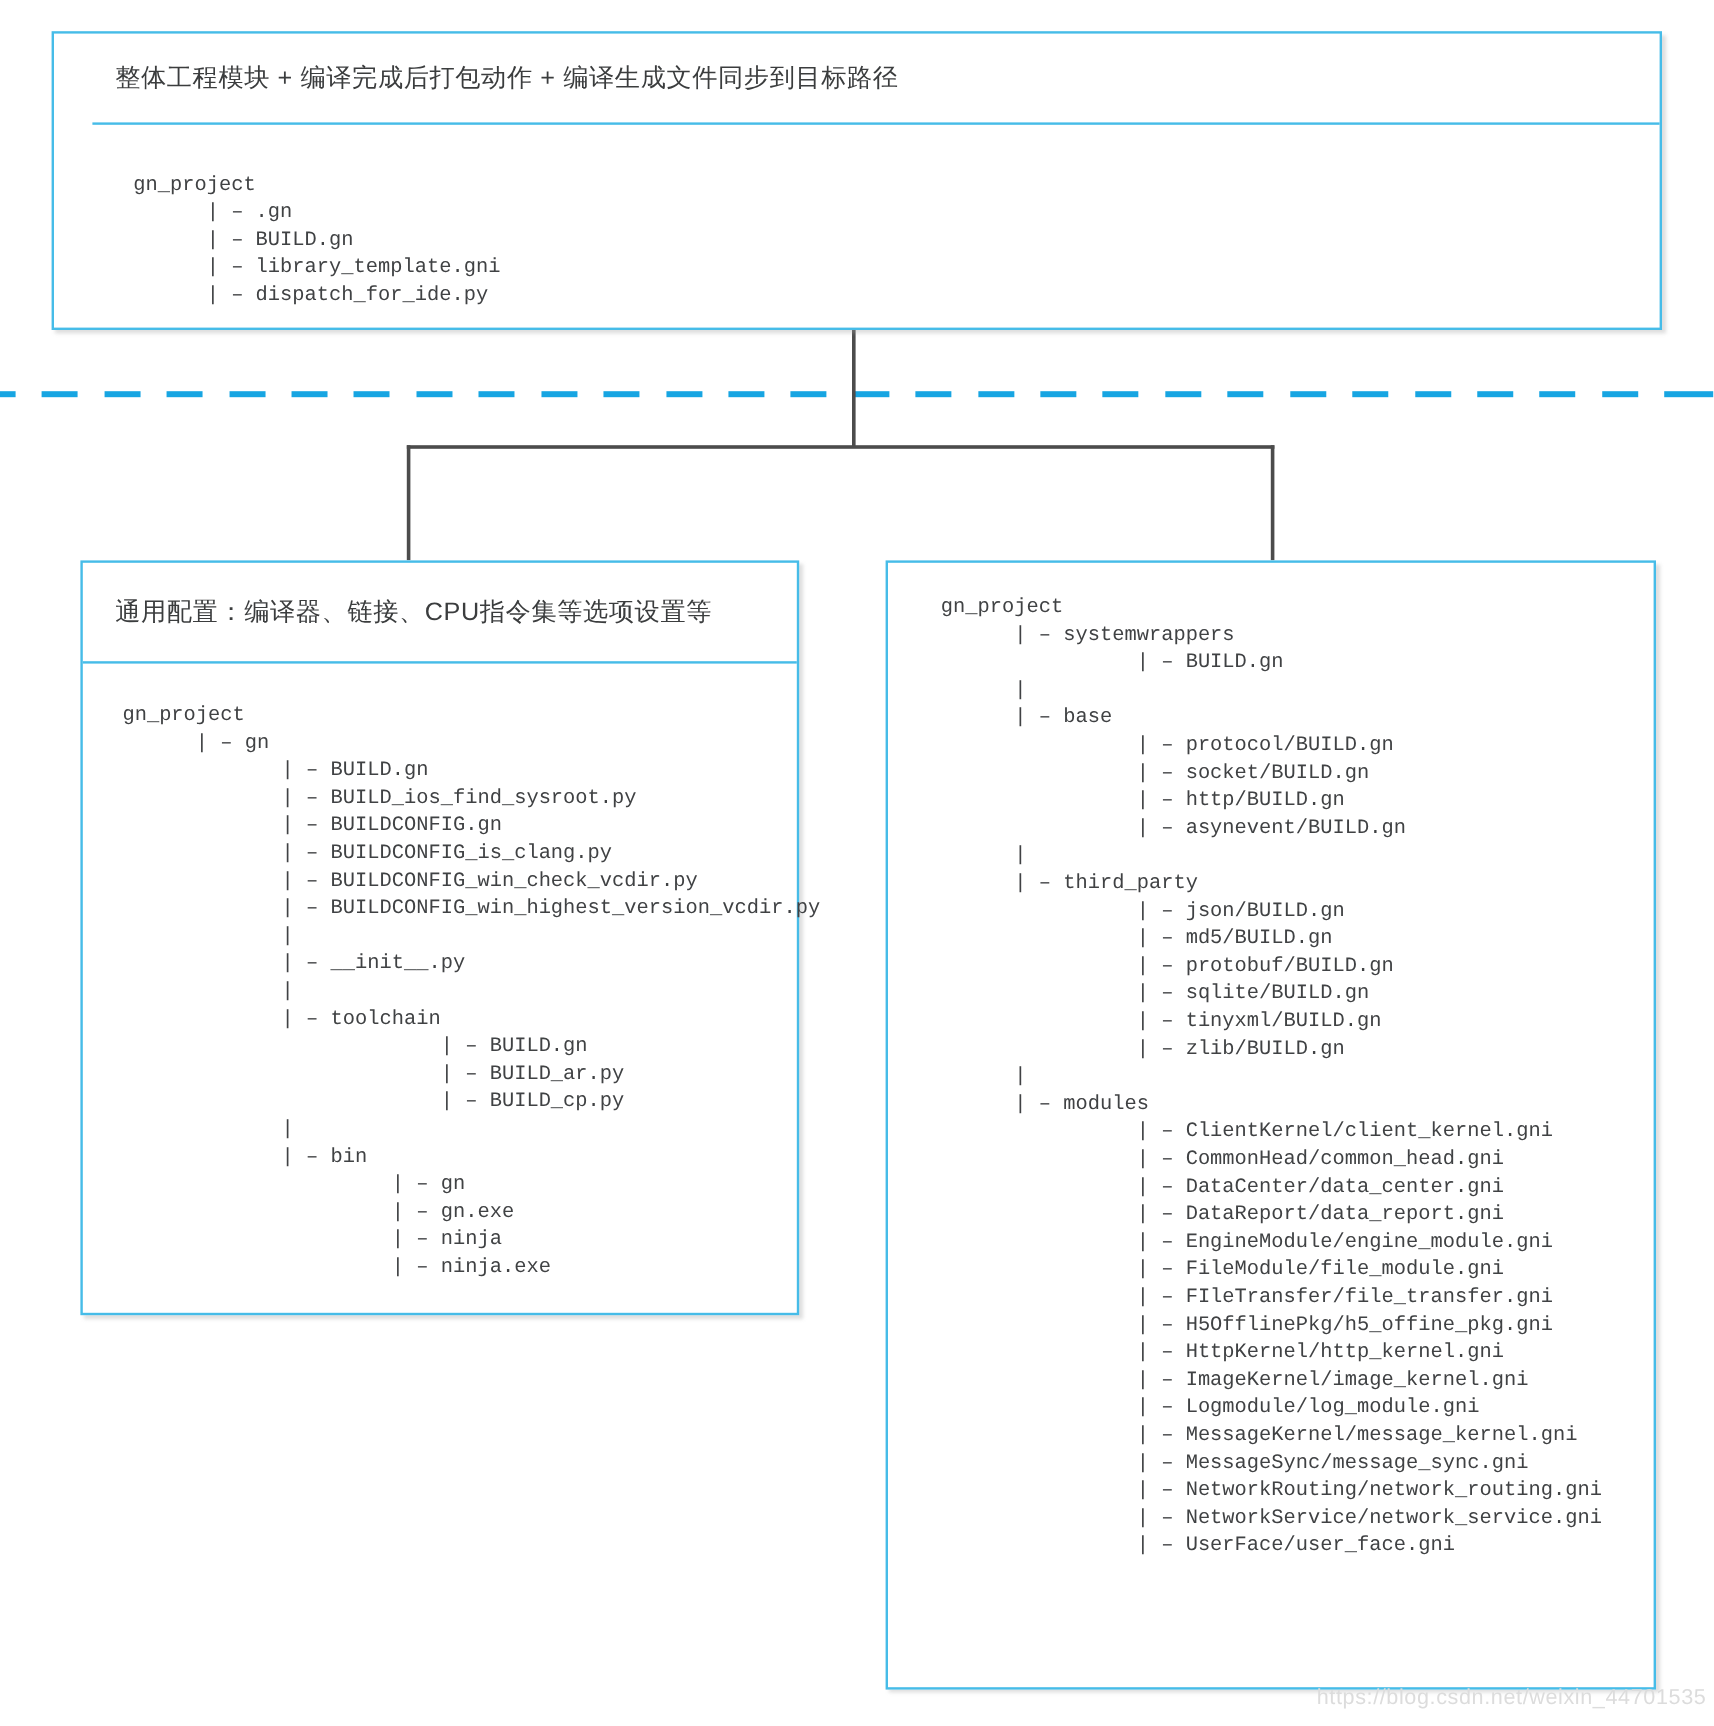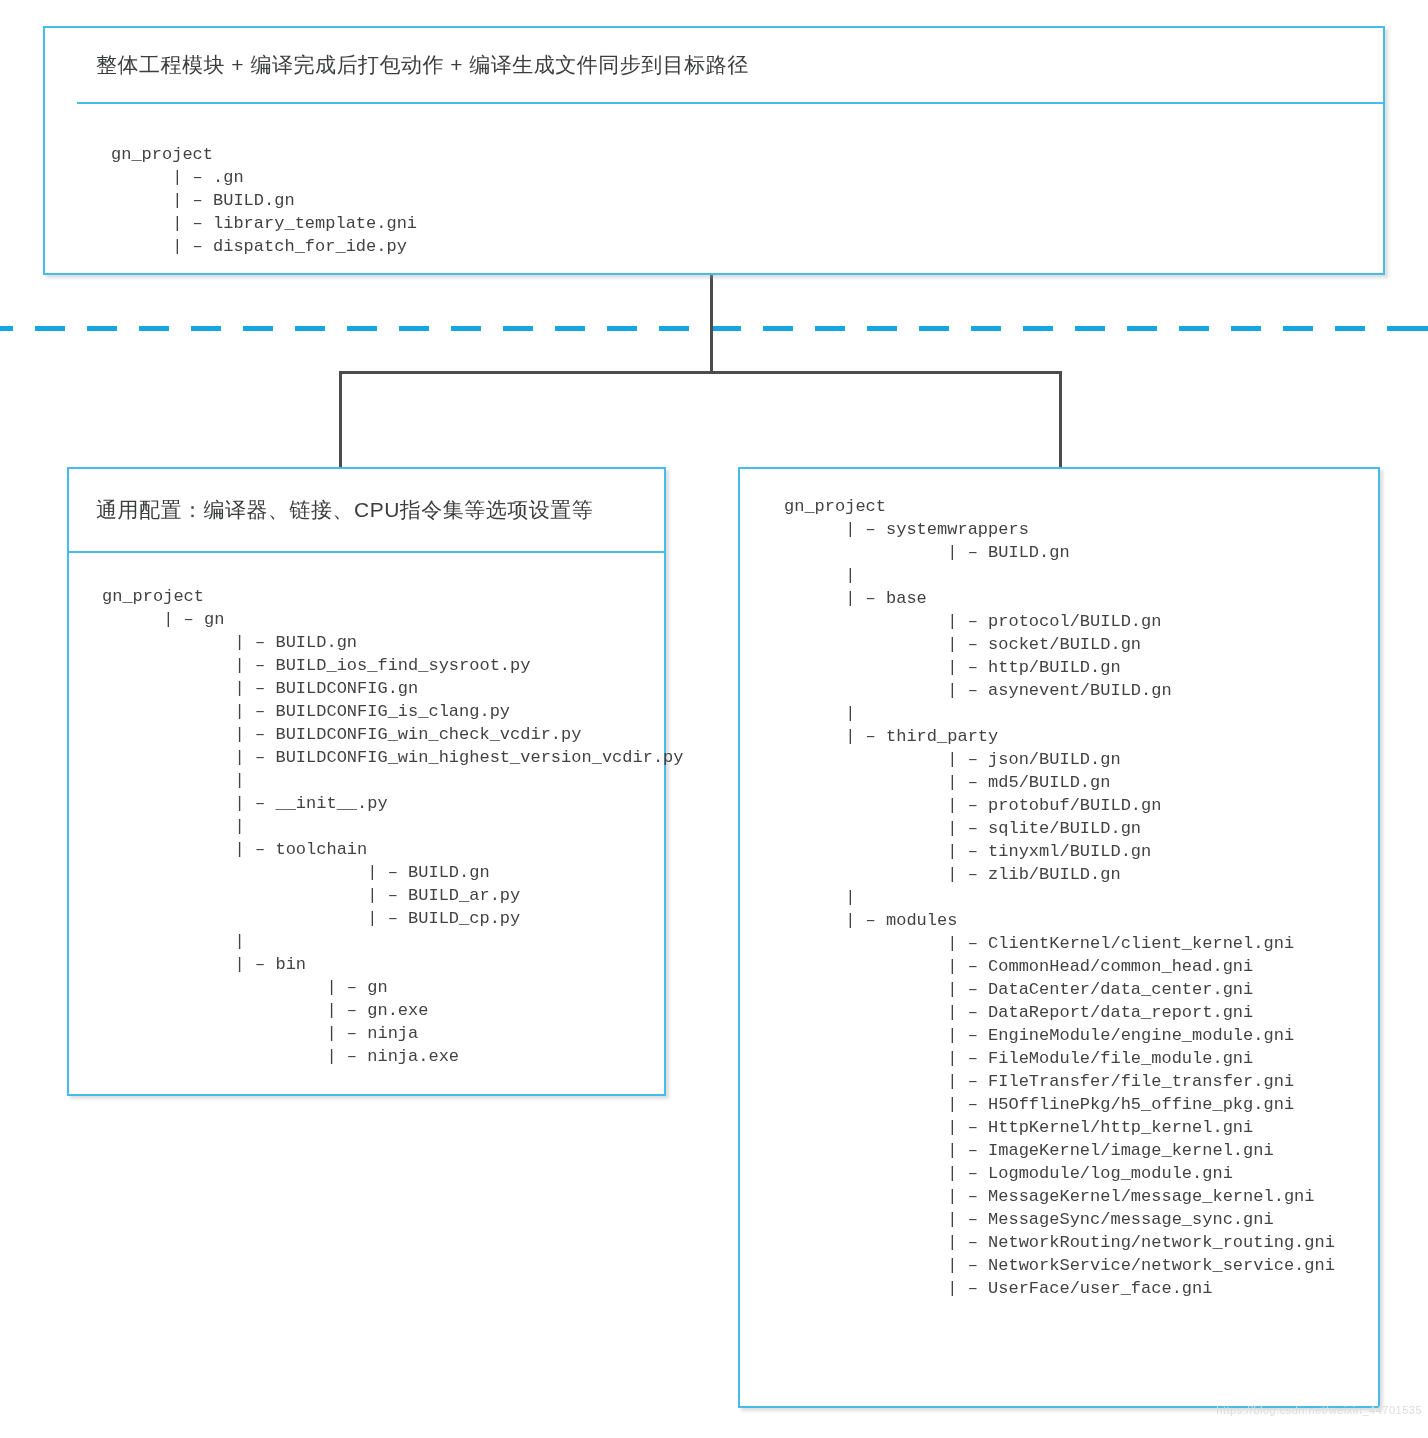--- a/index.html
+++ b/index.html
@@ -59,21 +59,21 @@
   
   .connector{position:absolute;background:#4c4c4c;}
   #conn-root-stem{left:710px;top:275px;width:3px;height:98px;}
   #conn-branch{left:339px;top:371px;width:723px;height:3px;}
   #conn-left-drop{left:339px;top:371px;width:3px;height:96px;}
   #conn-right-drop{left:1059px;top:371px;width:3px;height:96px;}
 
   .watermark{
     position:absolute;
     right:6px;top:1404px;
-    font-size:11px;
+    font-size:18px;
     color:#dcdcdc;
     letter-spacing:0.5px;
   }
 </style>
 </head>
 <body>
 
 <div id="canvas">
 
   <div class="dashed-divider"></div>

